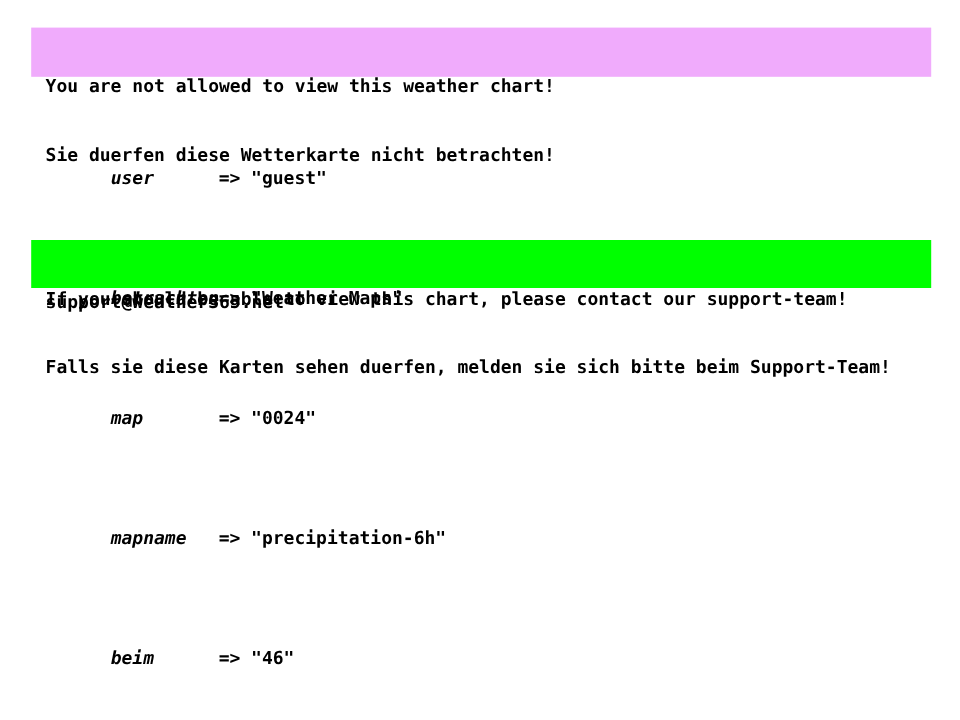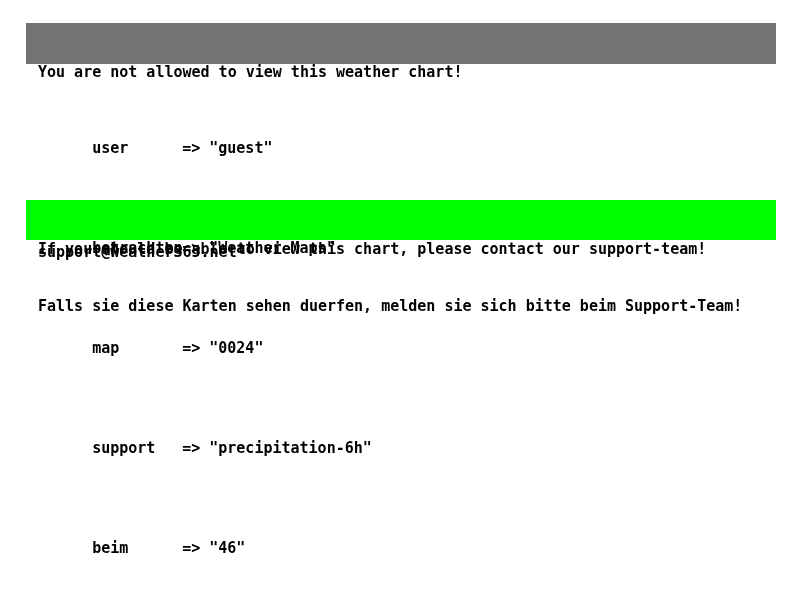--- a/index.html
+++ b/index.html
@@ -28,20 +28,21 @@
   .kv-block {
     position: absolute;
     left: 38px;
     top: 78px;
     line-height: 20px;
     white-space: pre;
   }
   .kv-key {
     display: inline-block;
     width: 90px;
+    font-style: italic;
   }
   .kv-value { margin-left: 9px; }
   .footer-email {
     position: absolute;
     left: 38px;
     top: 242px;
     line-height: 20px;
     white-space: pre;
     text-decoration: none;
     color: #000000;
@@ -52,36 +53,37 @@
     top: 247px;
     line-height: 20px;
     white-space: pre;
   }
 </style>
 </head>
 <body>
 
 <div class="stage">
 
-  <div class="banner banner-red" style="background: #737373;">
+  <div class="banner banner-red" style="background: #f0abfc;">
     <div>You are not allowed to view this weather chart!</div>
+    <div>Sie duerfen diese Wetterkarte nicht betrachten!</div>
   </div>
 
   <div class="kv-block">
     <div class="kv-row">
       <span class="kv-key">user</span><span class="kv-arrow">=&gt;</span><span class="kv-value">"guest"</span>
     </div>
     <div class="kv-row">
       <span class="kv-key">betrachten</span><span class="kv-arrow">=&gt;</span><span class="kv-value">"Weather Maps"</span>
     </div>
     <div class="kv-row">
       <span class="kv-key">map</span><span class="kv-arrow">=&gt;</span><span class="kv-value">"0024"</span>
     </div>
     <div class="kv-row">
-      <span class="kv-key">support</span><span class="kv-arrow">=&gt;</span><span class="kv-value">"precipitation-6h"</span>
+      <span class="kv-key">mapname</span><span class="kv-arrow">=&gt;</span><span class="kv-value">"precipitation-6h"</span>
     </div>
     <div class="kv-row">
       <span class="kv-key">beim</span><span class="kv-arrow">=&gt;</span><span class="kv-value">"46"</span>
     </div>
   </div>
 
   <div class="banner banner-green" style="background: rgb(0, 255, 0);">
     <div>If you should be able to view this chart, please contact our support-team!</div>
     <div>Falls sie diese Karten sehen duerfen, melden sie sich bitte beim Support-Team!</div>
   </div>

